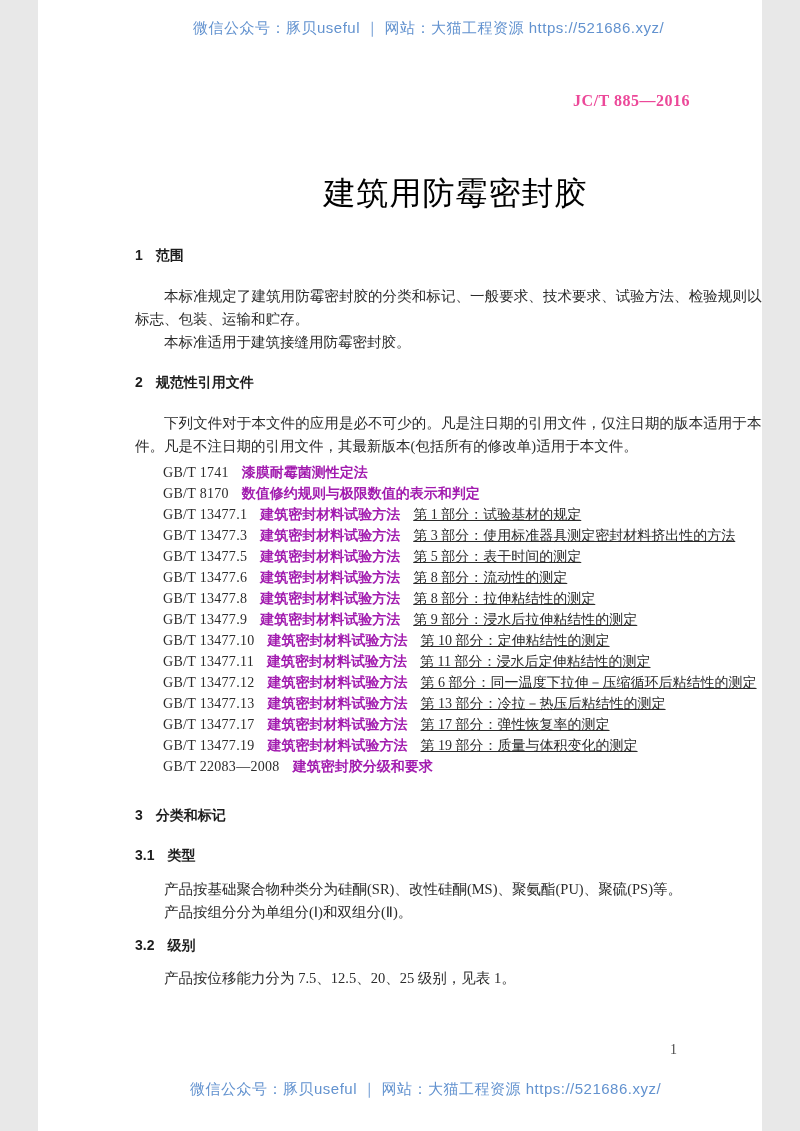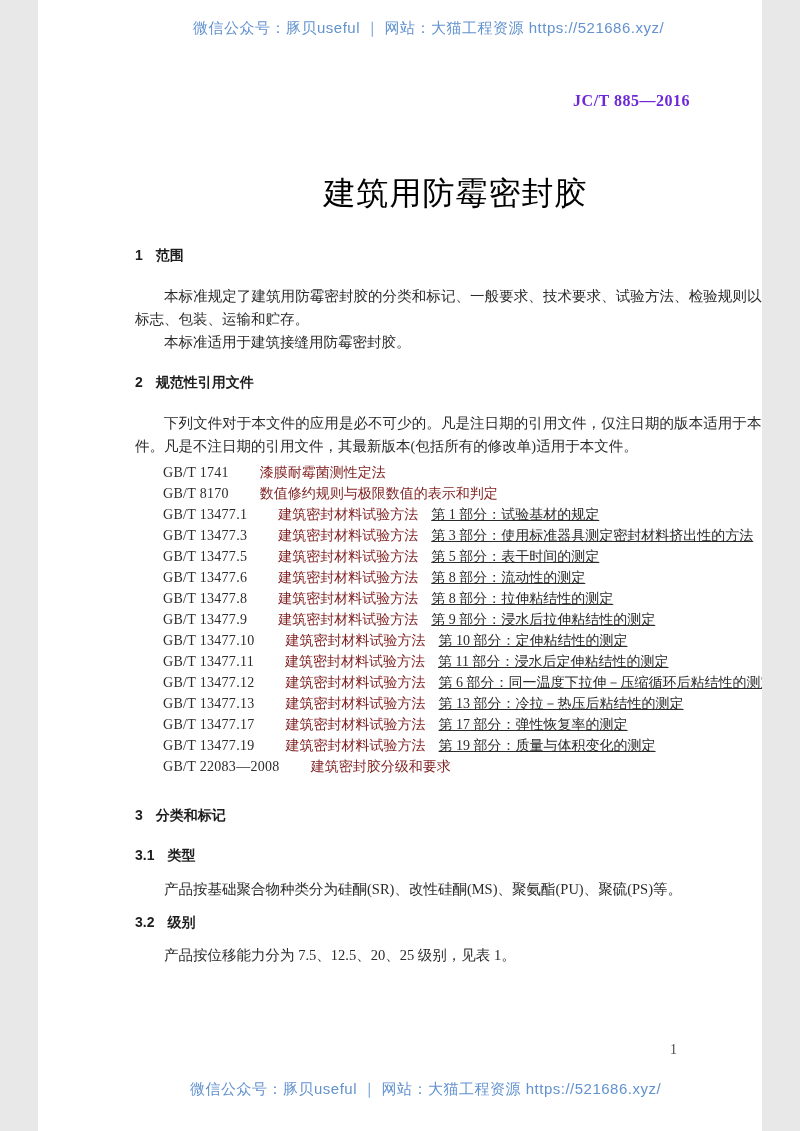--- a/index.html
+++ b/index.html
@@ -21,21 +21,21 @@
     white-space:nowrap;
   }
   .wm-top { top:19px; left:155px; }
   .wm-bottom { top:1080px; left:152px; }
   .std-number {
     position:absolute;
     top:92px; right:72px;
     font-family:"Liberation Serif", serif;
     font-weight:bold;
     font-size:16px;
-    color:#6d28d9;
+    color:#ec4899;
     letter-spacing:0.5px;
   }
   .doc-title {
     position:absolute;
     top:172px; left:97px; width:641px;
     text-align:center;
     font-family:"Liberation Sans", sans-serif;
     font-weight:normal;
     font-size:32px;
     color:#000000;
@@ -63,23 +63,23 @@
   .refs { margin:4px 0 0 28px; }
   .ref-row {
     line-height:21px;
     font-size:14px;
     white-space:nowrap;
     color:#2b2b2b;
   }
   .ref-code { letter-spacing:0.3px; }
   .ref-title {
     font-family:"Liberation Sans", sans-serif;
-    font-weight:normal;
-    color:#7f1d1d;
-    margin-left:31px;
+    font-weight:bold;
+    color:#a21caf;
+    margin-left:13px;
   }
   .ref-part { margin-left:13px;text-decoration:underline; }
   .mt-p1 { margin-top:22px; }
   .mt-sec2 { margin-top:20px; }
   .mt-intro { margin-top:22px; }
   .mt-sec3 { margin-top:30px; }
   .mt-sub1 { margin-top:24px; }
   .mt-subp { margin-top:15px; }
   .mt-sub2 { margin-top:13px; }
   .mt-subp2 { margin-top:14px; }
@@ -133,20 +133,21 @@
       </div>
 
     <div class="sec-heading mt-sec3">
       <span class="sec-num">3</span><span>分类和标记</span>
     </div>
 
     <div class="sec-heading mt-sub1">
       <span class="sec-num">3.1</span><span>类型</span>
     </div>
     <p class="body-p mt-subp">产品按基础聚合物种类分为硅酮(SR)、改性硅酮(MS)、聚氨酯(PU)、聚硫(PS)等。</p>
+    <p class="body-p">产品按组分分为单组分(Ⅰ)和双组分(Ⅱ)。</p>
 
     <div class="sec-heading mt-sub2">
       <span class="sec-num">3.2</span><span>级别</span>
     </div>
     <p class="body-p mt-subp2">产品按位移能力分为 7.5、12.5、20、25 级别，见表 1。</p>
 
   </div>
 
   <div class="page-number">1</div>
 

